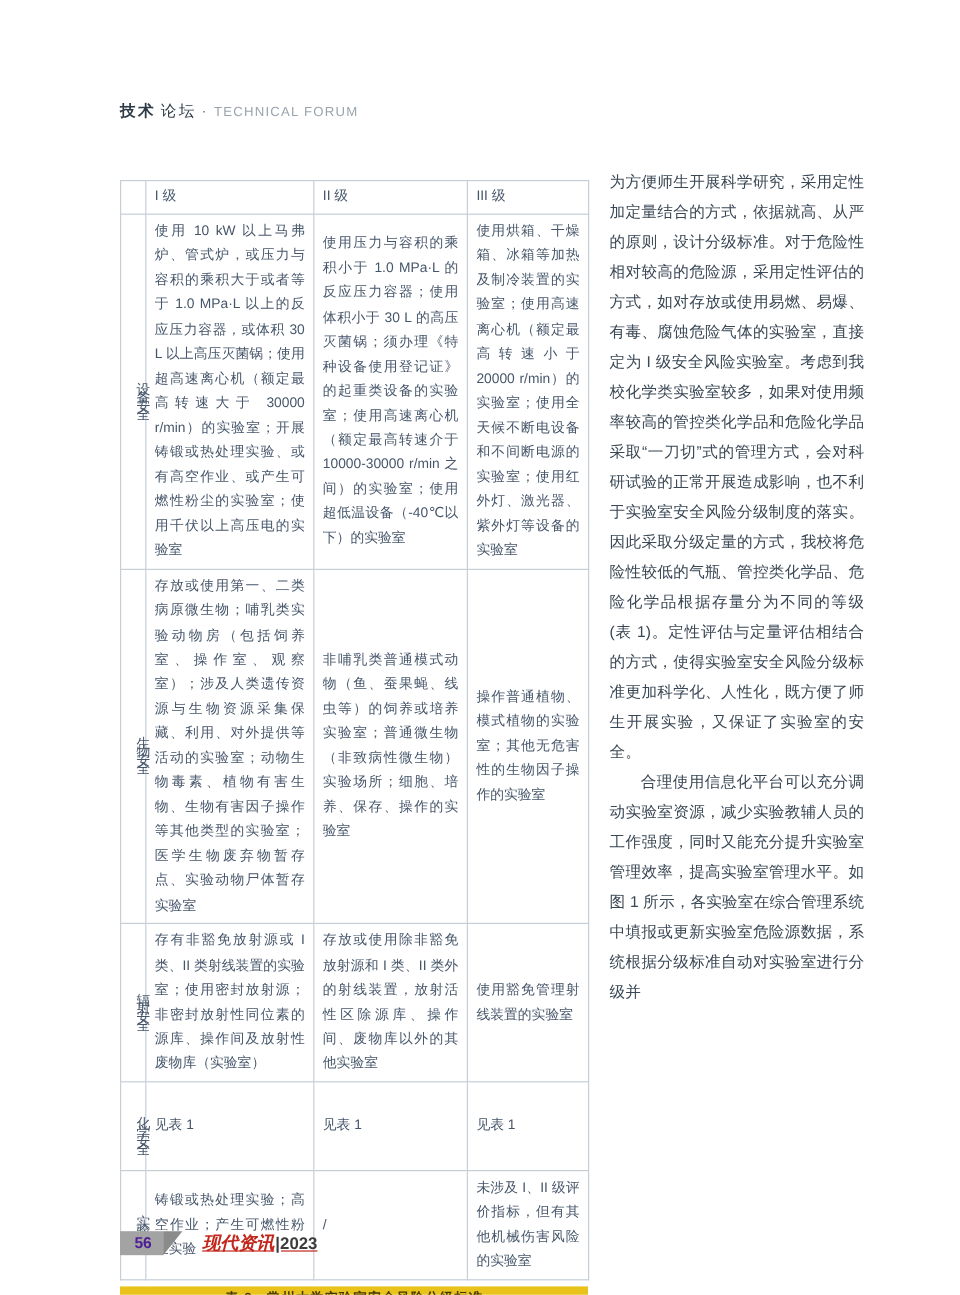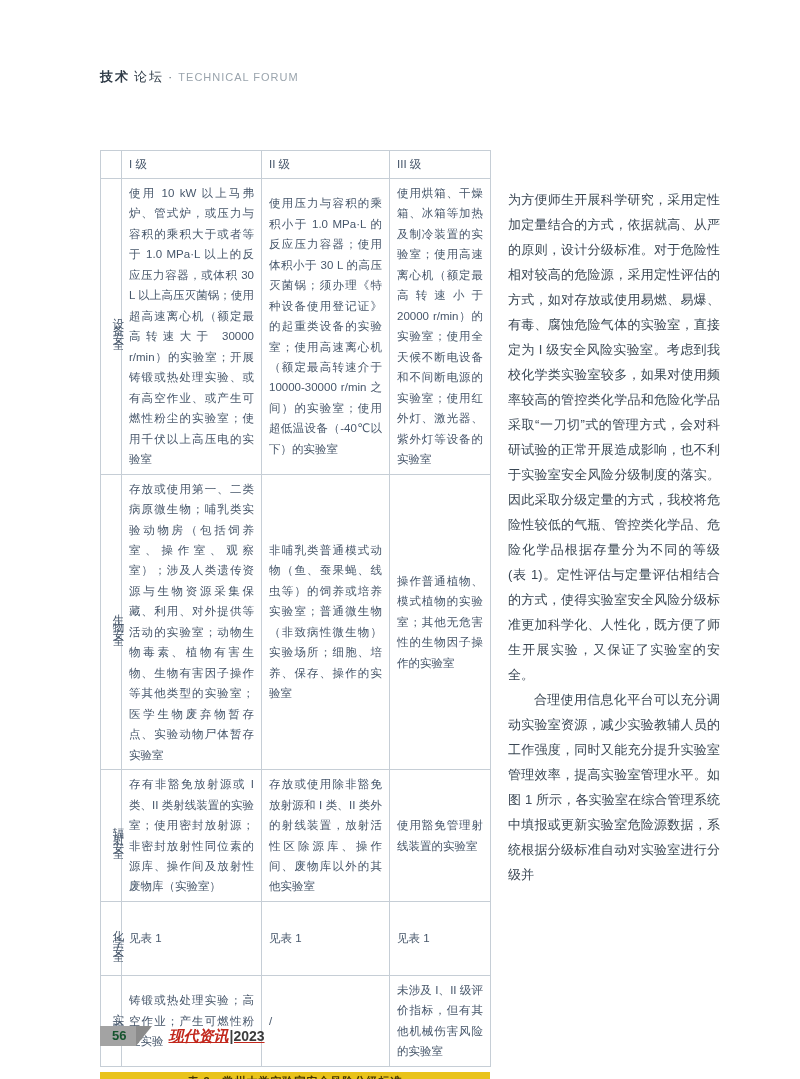--- a/index.html
+++ b/index.html
@@ -8,21 +8,21 @@
     width: 800px; height: 1079px;
     background: #ffffff;
     position: relative;
     font-family: "Liberation Sans", "DejaVu Sans", sans-serif;
     color: #3d4c5c;
     overflow: hidden;
   }
 
   
   .page-header {
-    position: absolute; left: 100px; top: 68px;
+    position: absolute; left: 100px; top: 84px;
     font-size: 13px; color: #2e3a46;
     display: flex; align-items: baseline; gap: 4px;
     letter-spacing: 2px;
   }
   .hdr-bold { font-weight: bold; }
   .hdr-en { font-size: 11px; color: #9aa4ad; letter-spacing: 1px; text-align: center; }
   .hdr-dot { color: #6d7882; }
 
   
   .table-wrap { position: absolute; left: 100px; top: 150px; width: 390px; }
@@ -64,30 +64,30 @@
     letter-spacing: 1px;
   }
 
   
   .article {
     position: absolute; left: 508px; top: 139px; width: 212px;
     font-size: 13px; line-height: 25px; color: #3a4754;
     text-align: justify;
   }
   .article p { text-indent: 2em; }
-  .article p.no-indent { text-indent: 0; margin-top: 48px; }
+  .article p.no-indent { text-indent: 0; }
   .article p.bold-head { font-weight: bold; color: #2f3c49; }
 
   
   .page-footer {
     position: absolute; left: 100px; top: 1026px;
     display: flex; align-items: center; height: 20px;
   }
   .page-badge {
-    background: #a3a3a3; color: #14532d;
+    background: #a3a3a3; color: #4c1d95;
     font-size: 13px; font-weight: bold;
     padding: 1px 10px 2px 12px; line-height: 17px;
   }
   .page-badge-tail {
     width: 0; height: 0;
     border-top: 20px solid #8b8b8b;
     border-right: 16px solid transparent;
   }
   .journal-name {
     margin-left: 16px;

